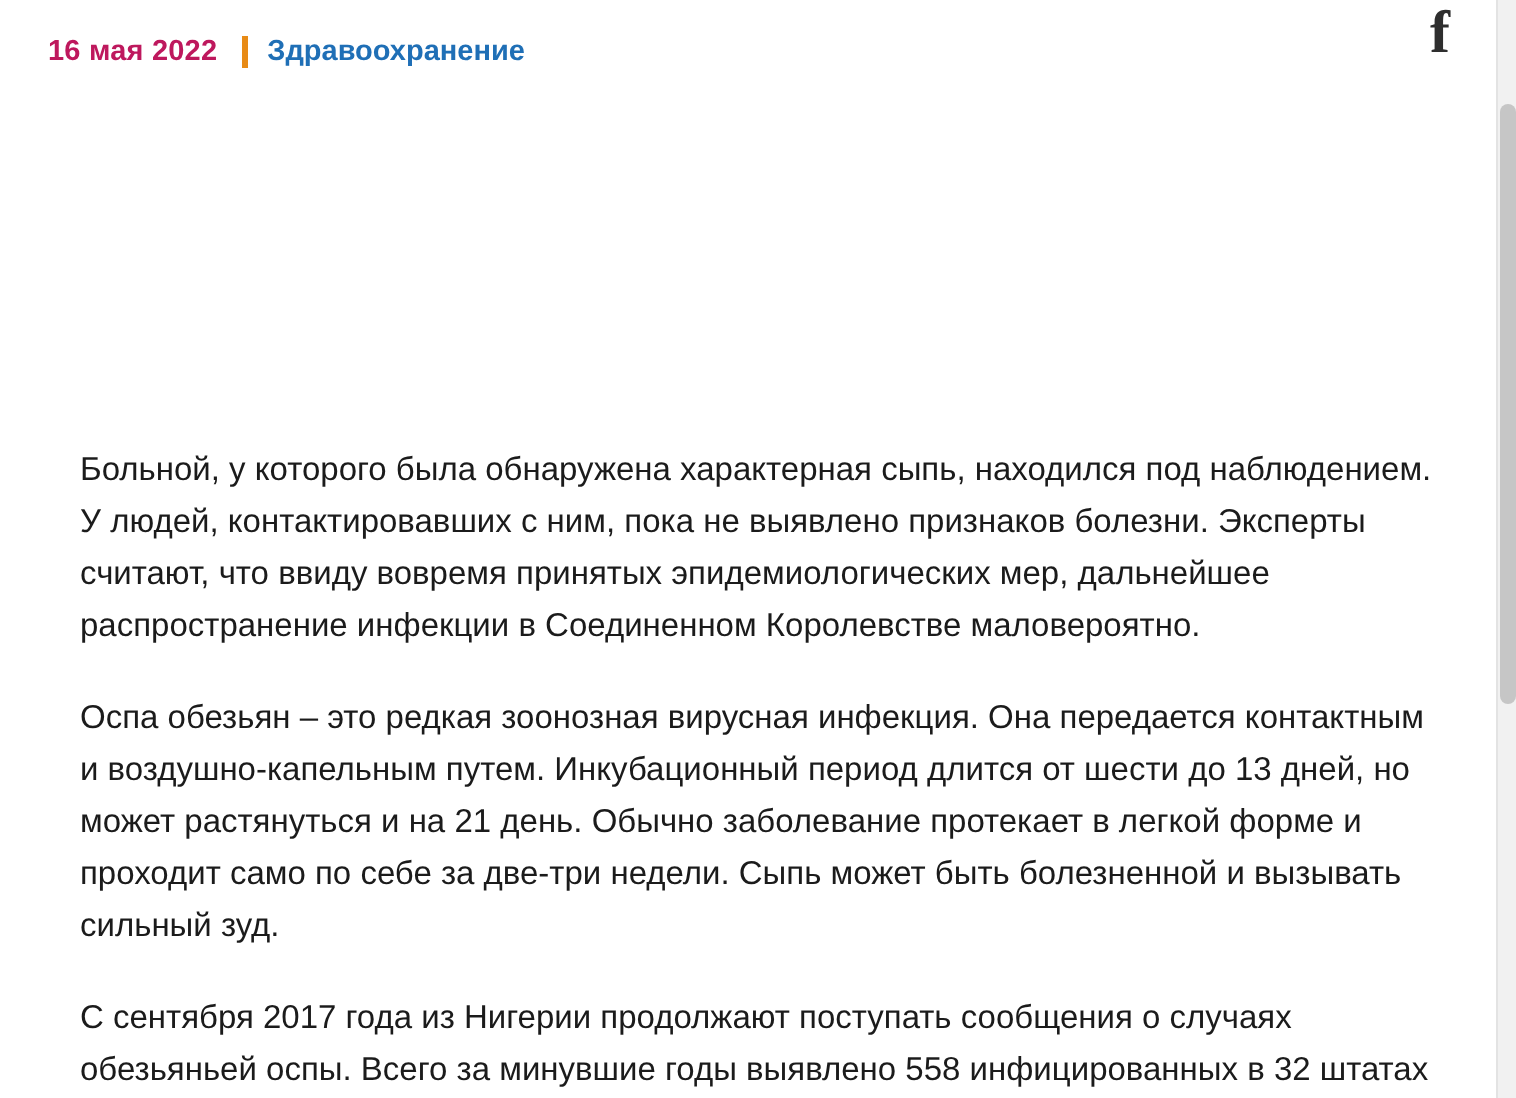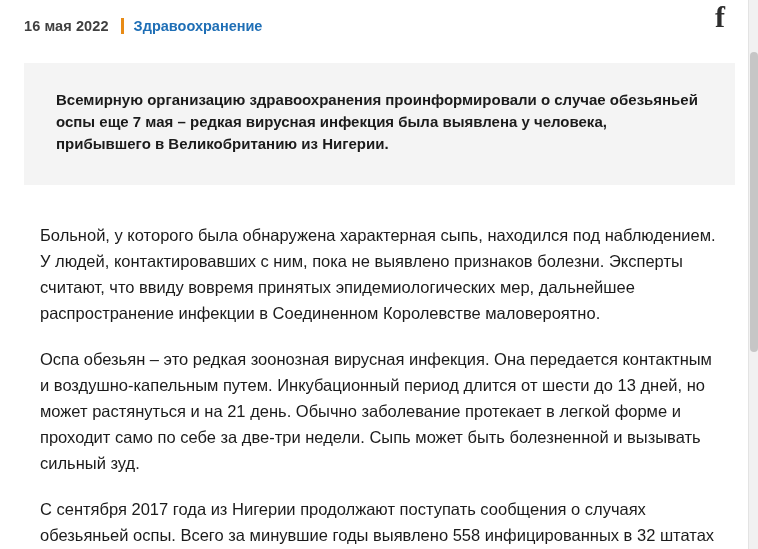--- a/index.html
+++ b/index.html
@@ -52,21 +52,21 @@
   .meta {
     position: absolute;
     left: 24px;
     top: 18px;
     display: flex;
     align-items: center;
     font-size: 14.5px;
     font-weight: bold;
   }
   .meta .date {
-    color: #404040;
+    color: #be185d;
     letter-spacing: 0.1px;
   }
   .meta .divider {
     width: 3px;
     height: 16px;
     background: #e88b16;
     margin: 0 10px 0 12px;
     display: inline-block;
   }
   .meta .rubric {
@@ -142,23 +142,20 @@
   <div class="social-bar">
     <span class="fb-icon">f</span>
   </div>
 
   <div class="meta">
     <span class="date">16 мая 2022</span>
     <span class="divider"></span>
     <a class="rubric" href="#">Здравоохранение</a>
   </div>
 
-  <div class="lead">
-    <p>Всемирную организацию здравоохранения проинформировали о случае обезьяньей оспы еще 7 мая – редкая вирусная инфекция была выявлена у человека, прибывшего в Великобританию из Нигерии.</p>
-  </div>
 
   <div class="body">
     <p>Больной, у которого была обнаружена характерная сыпь, находился под наблюдением. У людей, контактировавших с ним, пока не выявлено признаков болезни. Эксперты считают, что ввиду вовремя принятых эпидемиологических мер, дальнейшее распространение инфекции в Соединенном Королевстве маловероятно.</p>
     <p>Оспа обезьян – это редкая зоонозная вирусная инфекция. Она передается контактным и воздушно-капельным путем. Инкубационный период длится от шести до 13 дней, но может растянуться и на 21 день. Обычно заболевание протекает в легкой форме и проходит само по себе за две-три недели. Сыпь может быть болезненной и вызывать сильный зуд.</p>
     <p>С сентября 2017 года из Нигерии продолжают поступать сообщения о случаях обезьяньей оспы. Всего за минувшие годы выявлено 558 инфицированных в 32 штатах этой страны, восемь человек скончались.</p>
   </div>
 
   <div class="scrollbar">
     <div class="thumb"></div>
   </div>

